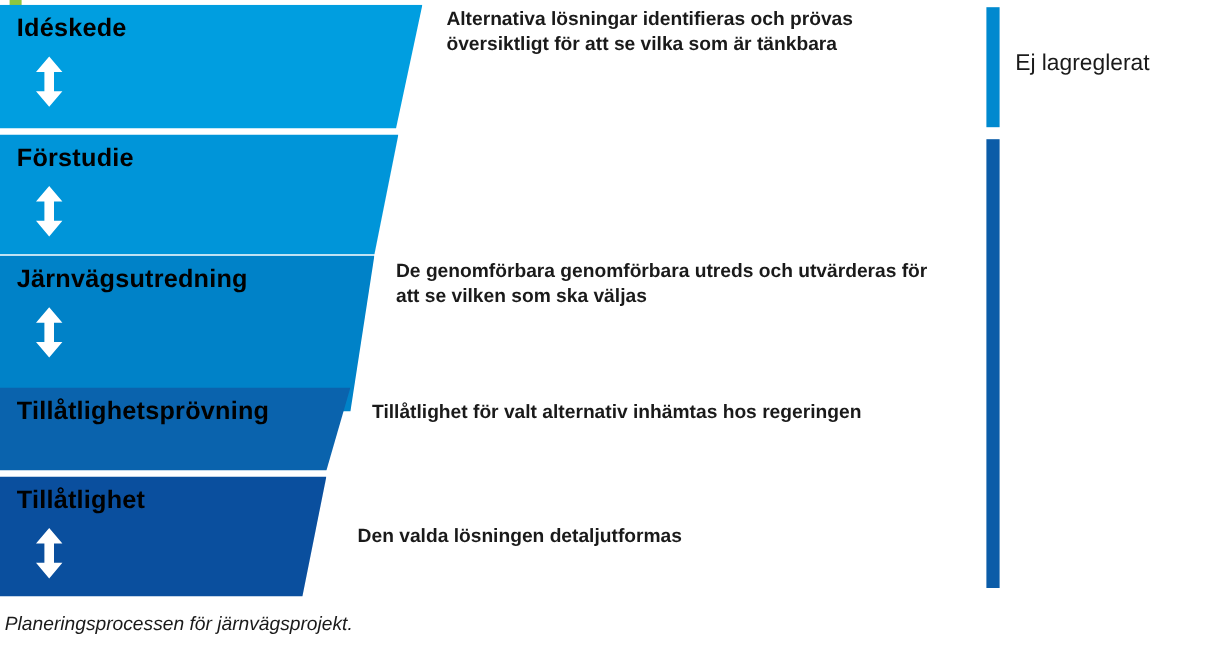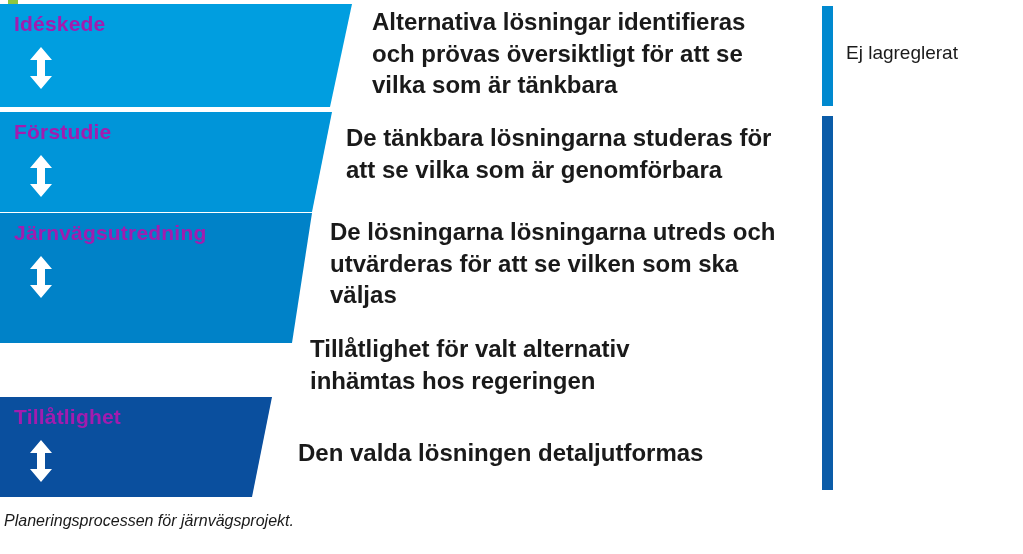--- a/index.html
+++ b/index.html
@@ -34,36 +34,36 @@
     top: 0;
     width: 100%;
     height: 100%;
   }
   .stage-label {
     position: absolute;
     left: 14px;
     top: 8px;
     font-size: 21px;
     font-weight: bold;
-    color: #a21caf;
+    color: #000000;
     white-space: nowrap;
     letter-spacing: 0.2px;
   }
   .arrow-holder {
     position: absolute;
     left: 26px;
     top: 42px;
     width: 30px;
     height: 44px;
   }
 
   
   .desc {
     position: absolute;
-    font-size: 24px;
+    font-size: 16px;
     font-weight: bold;
     color: #1a1a1a;
     line-height: 1.32;
   }
 
   
   .bar {
     position: absolute;
     background: #0089cf;
   }
@@ -122,36 +122,41 @@
       <polygon points="0,0 332,0 312,100 0,100" fill="#0095d9"></polygon>
     </svg>
     <div class="stage-label">Förstudie</div>
     <div class="arrow-holder">
       <svg viewBox="0 0 30 44" width="30" height="44">
         <polygon points="15,1 26,14 19,14 19,30 26,30 15,43 4,30 11,30 11,14 4,14" fill="#ffffff"></polygon>
       </svg>
     </div>
   </div>
 
-  <div class="desc" style="left:346px; top:122px; width:440px;">De tänkbara lösningarna studeras för att se vilka som är genomförbara</div>
 
   <div class="stage" style="left:0px; top:213px; width:312px; height:130px;">
     <svg class="stage-shape" viewBox="0 0 312 104" preserveAspectRatio="none">
       <polygon points="0,0 312,0 292,104 0,104" fill="#0082c8"></polygon>
     </svg>
     <div class="stage-label">Järnvägsutredning</div>
     <div class="arrow-holder">
       <svg viewBox="0 0 30 44" width="30" height="44">
         <polygon points="15,1 26,14 19,14 19,30 26,30 15,43 4,30 11,30 11,14 4,14" fill="#ffffff"></polygon>
       </svg>
     </div>
   </div>
 
-  <div class="desc" style="left:330px; top:216px; width:450px;">De lösningarna lösningarna utreds och utvärderas för att se vilken som ska väljas</div>
+  <div class="desc" style="left:330px; top:216px; width:450px;">De genomförbara genomförbara utreds och utvärderas för att se vilken som ska väljas</div>
 
+  <div class="stage" style="left:0px; top:323px; width:292px; height:69px;">
+    <svg class="stage-shape" viewBox="0 0 292 69" preserveAspectRatio="none">
+      <polygon points="0,0 292,0 272,69 0,69" fill="#0a63ad"></polygon>
+    </svg>
+    <div class="stage-label">Tillåtlighetsprövning</div>
+  </div>
 
   <div class="desc" style="left:310px; top:333px; width:420px;">Tillåtlighet för valt alternativ inhämtas hos regeringen</div>
 
   <div class="stage" style="left:0px; top:397px; width:272px; height:100px;">
     <svg class="stage-shape" viewBox="0 0 272 100" preserveAspectRatio="none">
       <polygon points="0,0 272,0 252,100 0,100" fill="#0a4f9e"></polygon>
     </svg>
     <div class="stage-label">Tillåtlighet</div>
     <div class="arrow-holder">
       <svg viewBox="0 0 30 44" width="30" height="44">

